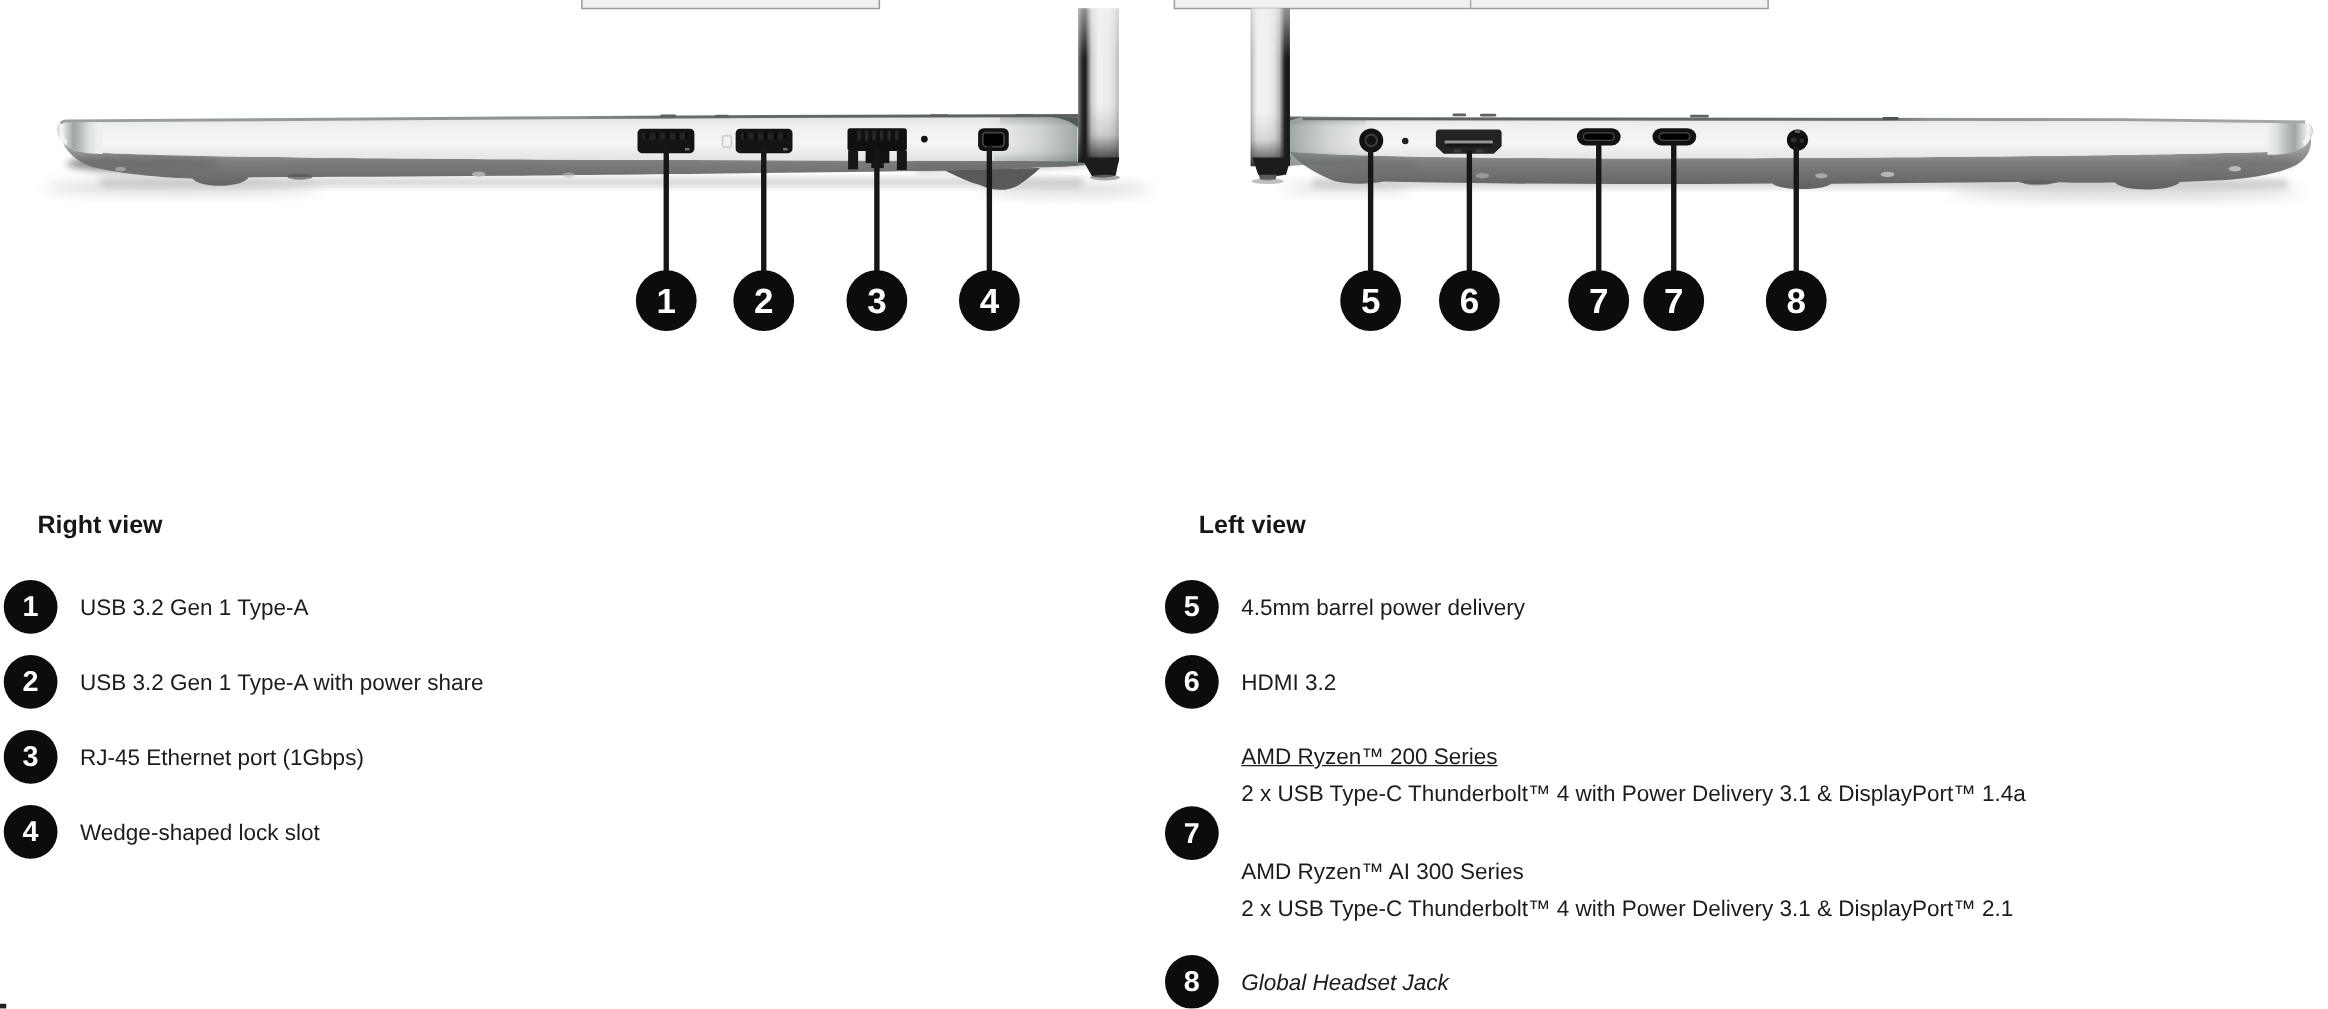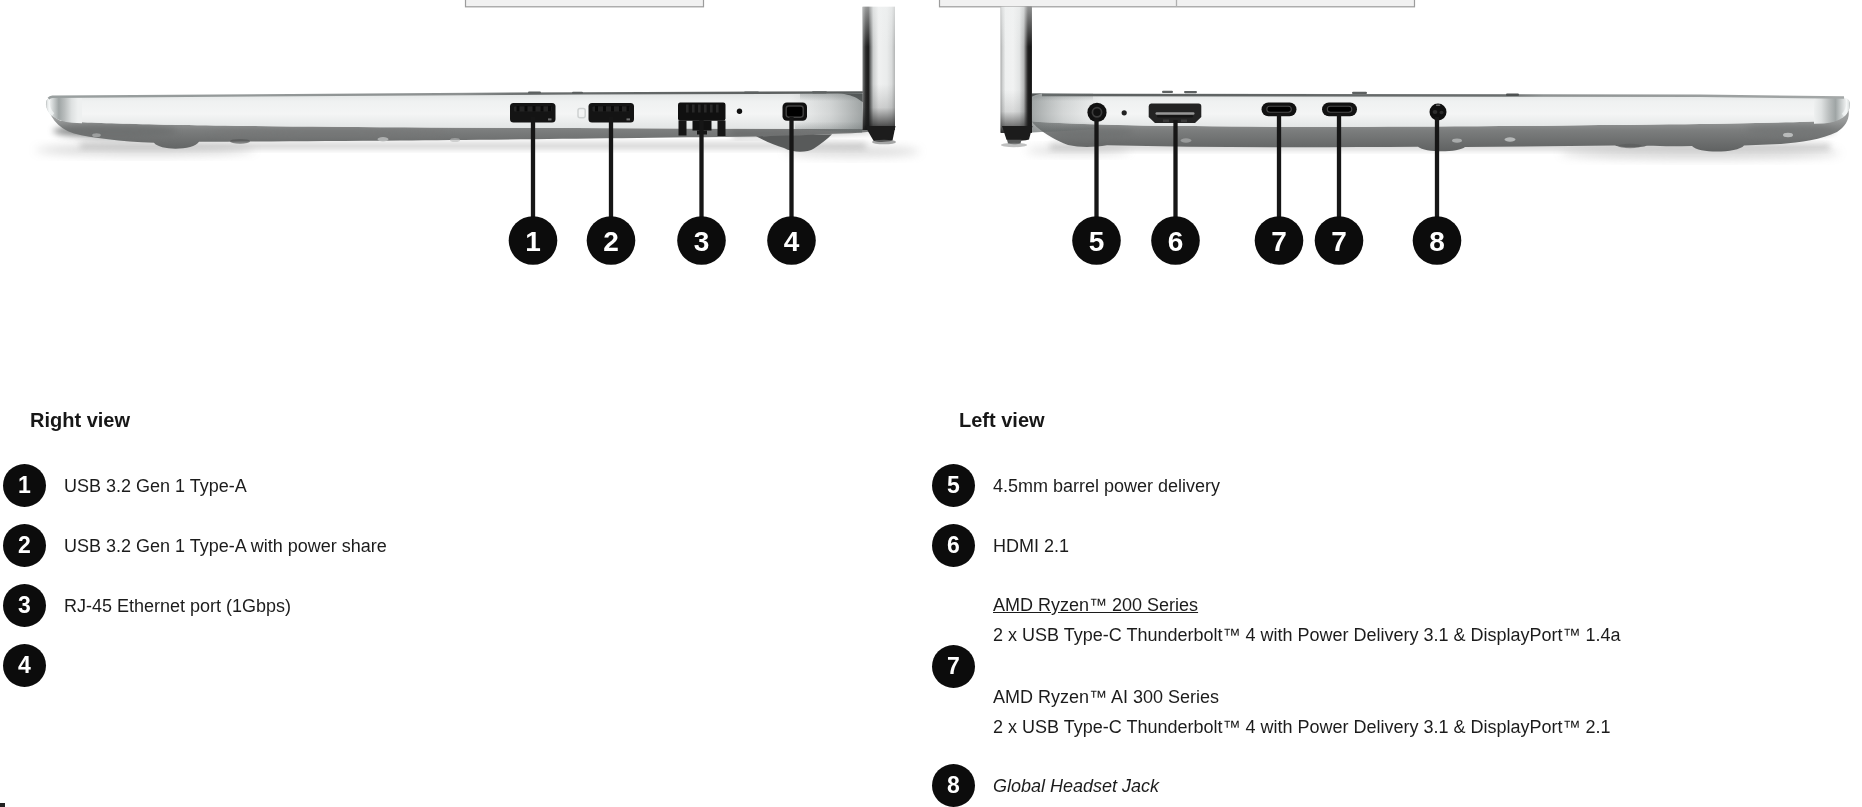--- a/index.html
+++ b/index.html
@@ -321,25 +321,26 @@
   <div class="h" style="left:30px;top:409px;">Right view</div>
   <div class="h" style="left:959px;top:409px;">Left view</div>
 
   <div class="badge" style="left:3px;top:464px;">1</div>
   <div class="it" style="left:64px;top:471px;">USB 3.2 Gen 1 Type-A</div>
   <div class="badge" style="left:3px;top:524px;">2</div>
   <div class="it" style="left:64px;top:531px;">USB 3.2 Gen 1 Type-A with power share</div>
   <div class="badge" style="left:3px;top:584px;">3</div>
   <div class="it" style="left:64px;top:591px;">RJ-45 Ethernet port (1Gbps)</div>
   <div class="badge" style="left:3px;top:644px;">4</div>
+  <div class="it" style="left:64px;top:651px;">Wedge-shaped lock slot</div>
 
   <div class="badge" style="left:932px;top:464px;">5</div>
   <div class="it" style="left:993px;top:471px;">4.5mm barrel power delivery</div>
   <div class="badge" style="left:932px;top:524px;">6</div>
-  <div class="it" style="left:993px;top:531px;">HDMI 2.1</div>
+  <div class="it" style="left:993px;top:531px;">HDMI 3.2</div>
   <div class="badge" style="left:932px;top:645px;">7</div>
   <div class="it" style="left:993px;top:590px;text-decoration:underline;">AMD Ryzen™ 200 Series</div>
   <div class="it" style="left:993px;top:620px;">2 x USB Type-C Thunderbolt™ 4 with Power Delivery 3.1 &amp; DisplayPort™ 1.4a</div>
   <div class="it" style="left:993px;top:682px;">AMD Ryzen™ AI 300 Series</div>
   <div class="it" style="left:993px;top:712px;">2 x USB Type-C Thunderbolt™ 4 with Power Delivery 3.1 &amp; DisplayPort™ 2.1</div>
   <div class="badge" style="left:932px;top:764px;">8</div>
   <div class="it" style="left:993px;top:771px;font-style:italic;">Global Headset Jack</div>
 
   <div class="abs" style="left:0px;top:803px;width:5px;height:4px;background:#222;"></div>
 </div>

